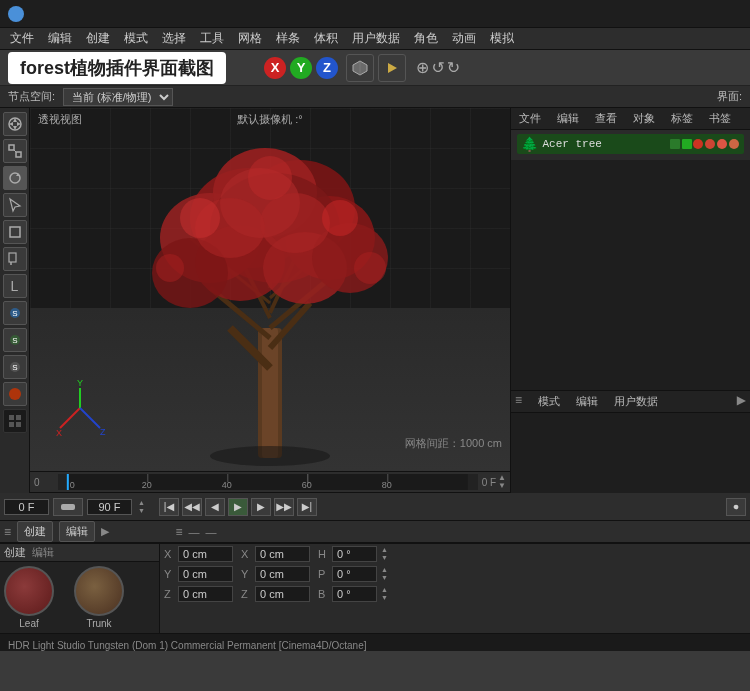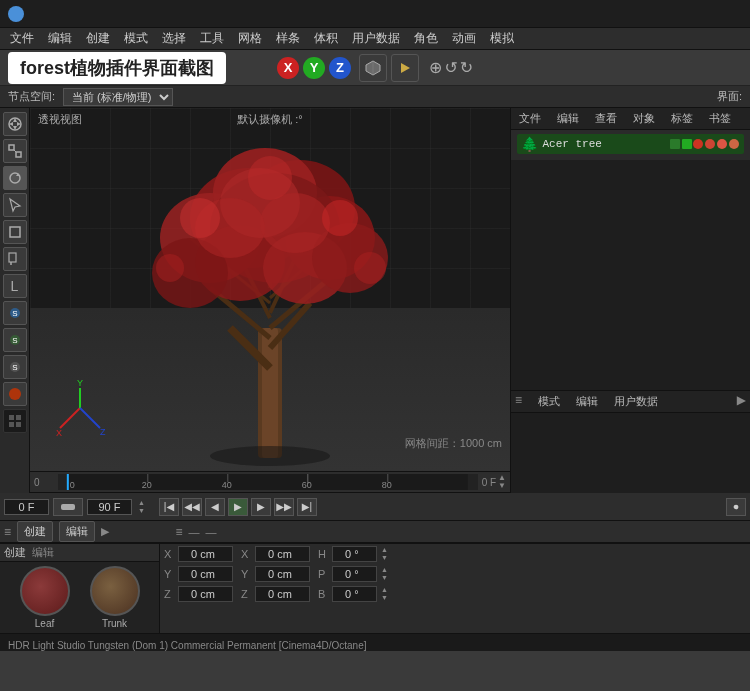--- a/index.html
+++ b/index.html
@@ -41,21 +41,21 @@
       cursor: pointer;
       white-space: nowrap;
     }
 
     
     .top-toolbar {
       background: #3a3a3a;
       height: 36px;
       display: flex;
       align-items: center;
-      padding: 0 17px;
+      padding: 0 4px;
       border-bottom: 1px solid #222;
       gap: 2px;
       position: relative;
     }
 
     
     .annotation-box {
       position: absolute;
       left: 8px;
       top: 2px;
@@ -245,21 +245,20 @@
       font-size: 11px;
       color: #bbb;
       border-bottom: 1px solid #111;
     }
     .material-list {
       display: flex;
       flex: 1;
       gap: 20px;
       padding: 4px;
       align-items: center;
-      justify-content: center;
     }
     .material-thumb {
       width: 50px; height: 50px;
       border-radius: 50%;
       border: 2px solid #555;
       position: relative;
       overflow: hidden;
     }
     .material-leaf {
       background: radial-gradient(circle at 40% 40%, #8b3a3a, #5c1a1a);
@@ -284,21 +283,21 @@
       gap: 4px;
       margin-bottom: 2px;
     }
     .coord-label { width: 10px; color: #888; }
     .coord-input {
       background: #1a1a1a;
       border: 1px solid #444;
       color: #ccc;
       font-size: 11px;
       width: 55px;
-      padding: 1px 12px;
+      padding: 1px 4px;
     }
 
     
     .status-bar {
       background: #1a1a1a;
       height: 18px;
       display: flex;
       align-items: flex-end;
       padding: 0 8px;
       font-size: 10px;

